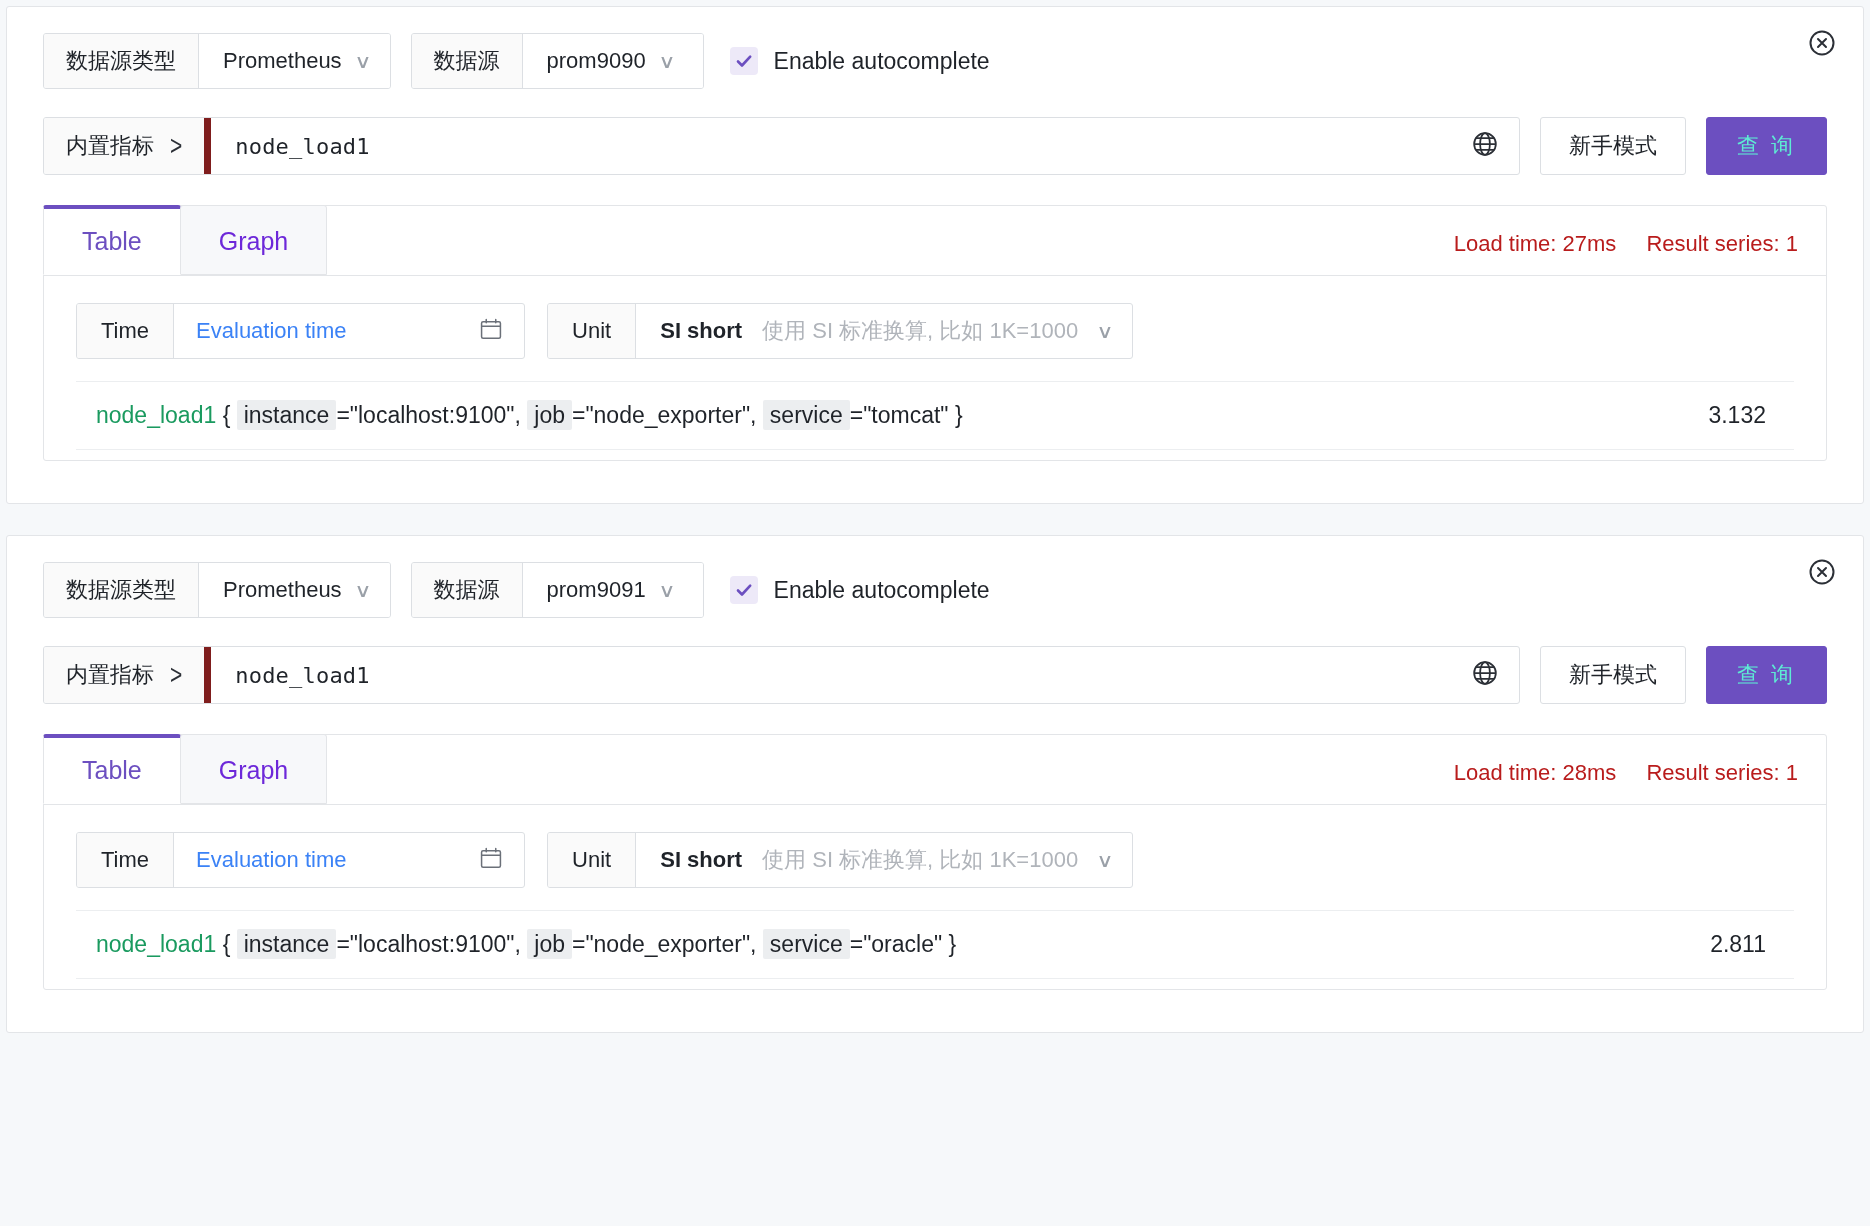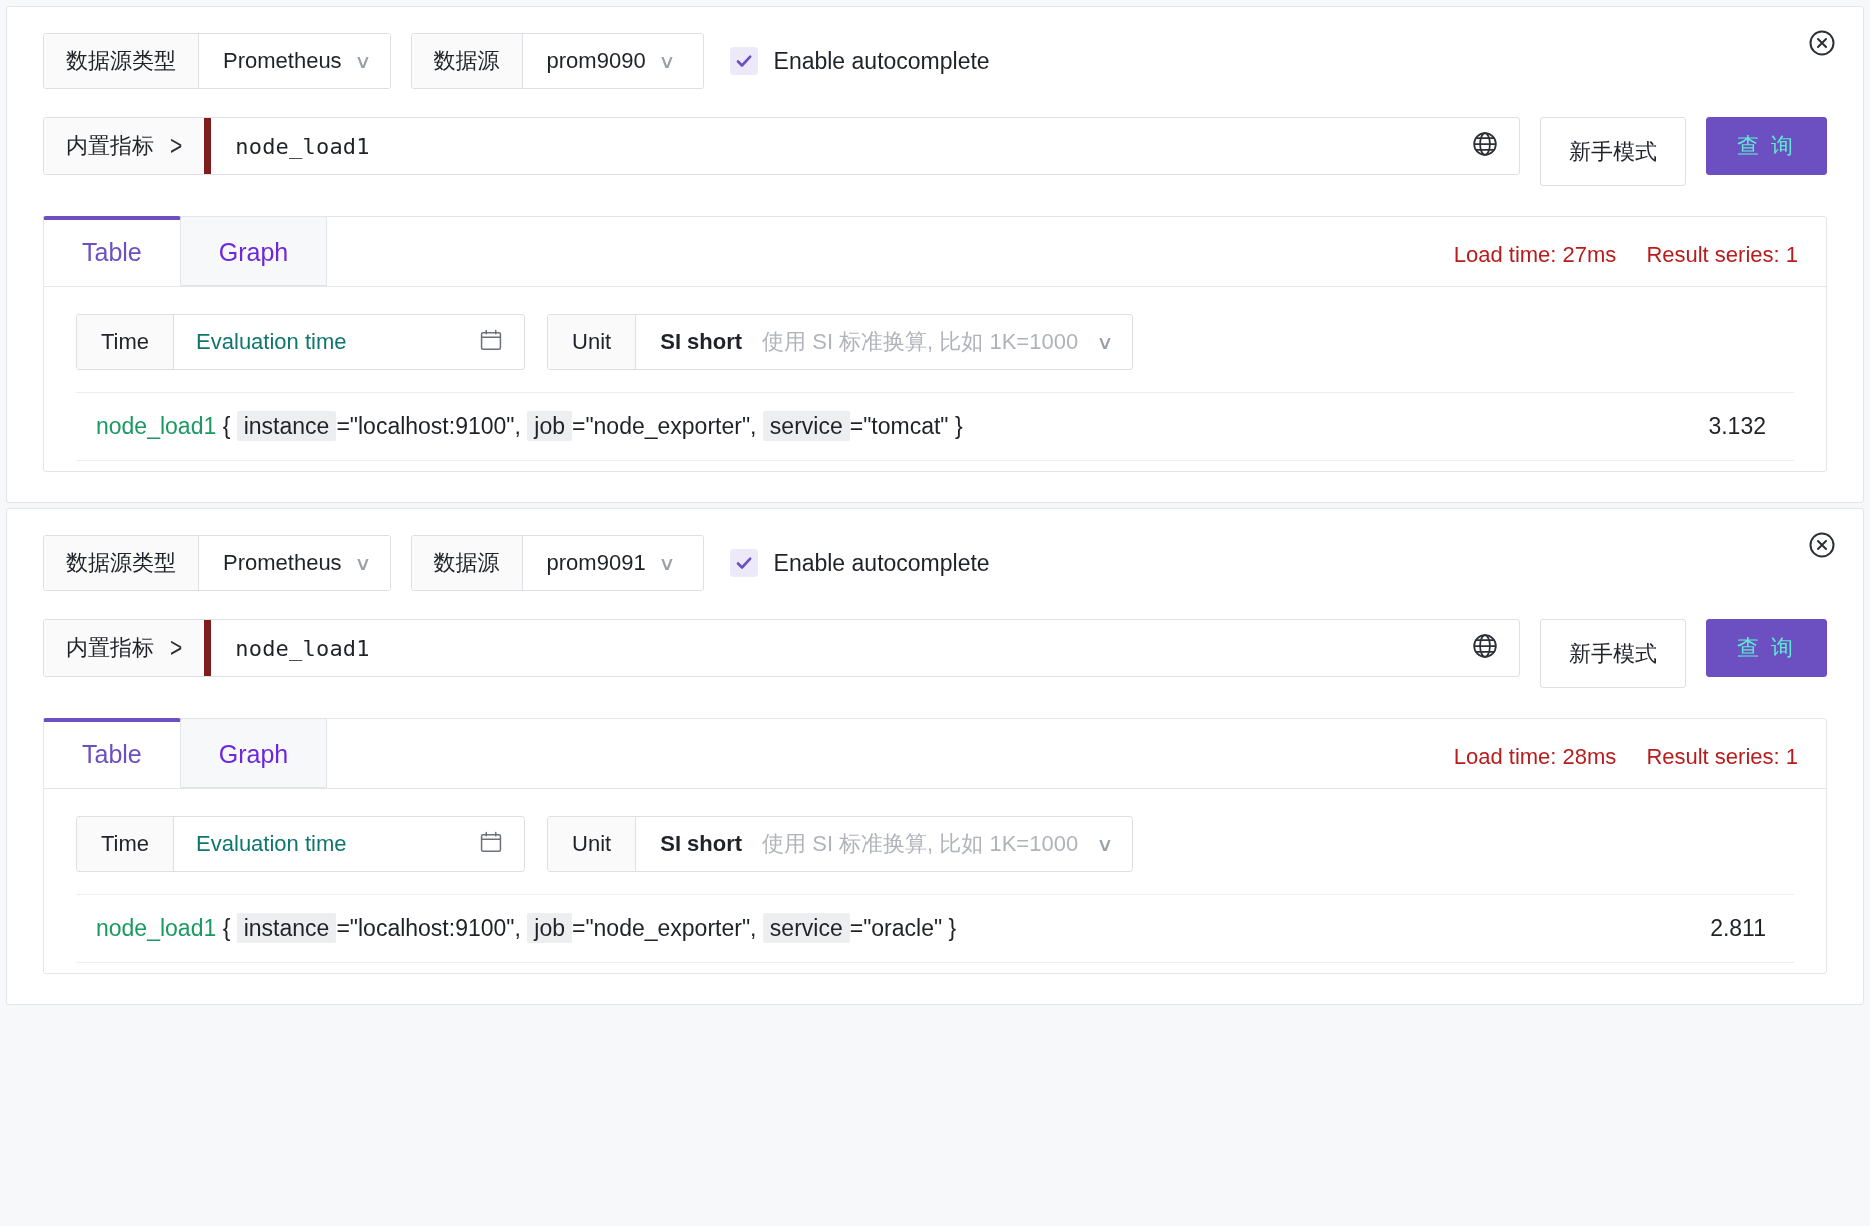--- a/index.html
+++ b/index.html
@@ -12,22 +12,22 @@
     -webkit-font-smoothing: antialiased;
   }
   .page { width: 1870px; height: 1226px; padding: 6px 6px 0 6px; }
 
   
   .panel {
     position: relative;
     background: #ffffff;
     border: 1px solid #e3e5e8;
     border-radius: 3px;
-    padding: 26px 36px 30px 36px;
-    margin-bottom: 5px;
+    padding: 26px 36px 42px 36px;
+    margin-bottom: 31px;
   }
 
   .close-btn {
     position: absolute;
     top: 21px; right: 26px;
     width: 30px; height: 30px;
     cursor: pointer;
     display: flex; align-items: center; justify-content: center;
   }
   .close-btn svg { display: block; }
@@ -133,21 +133,21 @@
     padding: 0 20px 0 10px;
     cursor: pointer;
   }
   .btn-secondary {
     border: 1px solid #dcdfe3;
     border-radius: 3px;
     background: #fff;
     font-size: 22px;
     color: #1f2329;
     padding: 0 28px;
-    height: 69px;
+    height: 58px;
     display: flex; align-items: center;
     cursor: pointer;
     white-space: nowrap;
   }
   .btn-primary {
     border: 1px solid #6c4fc0;
     border-radius: 3px;
     background: #6c4fc0;
     color: #5eead4;
     font-size: 22px;
@@ -229,21 +229,21 @@
     font-size: 22px;
   }
   .tc-input {
     display: flex; align-items: center;
     justify-content: space-between;
     gap: 28px;
     padding: 0 20px 0 22px;
     width: 350px;
     cursor: text;
   }
-  .placeholder { font-size: 22px; color: #0f766e; white-space: nowrap; }
+  .placeholder { font-size: 22px; color: #3b82f6; white-space: nowrap; }
   .unit-value {
     display: flex; align-items: center;
     gap: 20px;
     padding: 0 20px 0 24px;
     cursor: pointer;
     white-space: nowrap;
   }
   .unit-name { font-size: 22px; font-weight: bold; color: #1f2329; }
   .unit-hint { font-size: 22px; color: #b0b4ba; }
 

